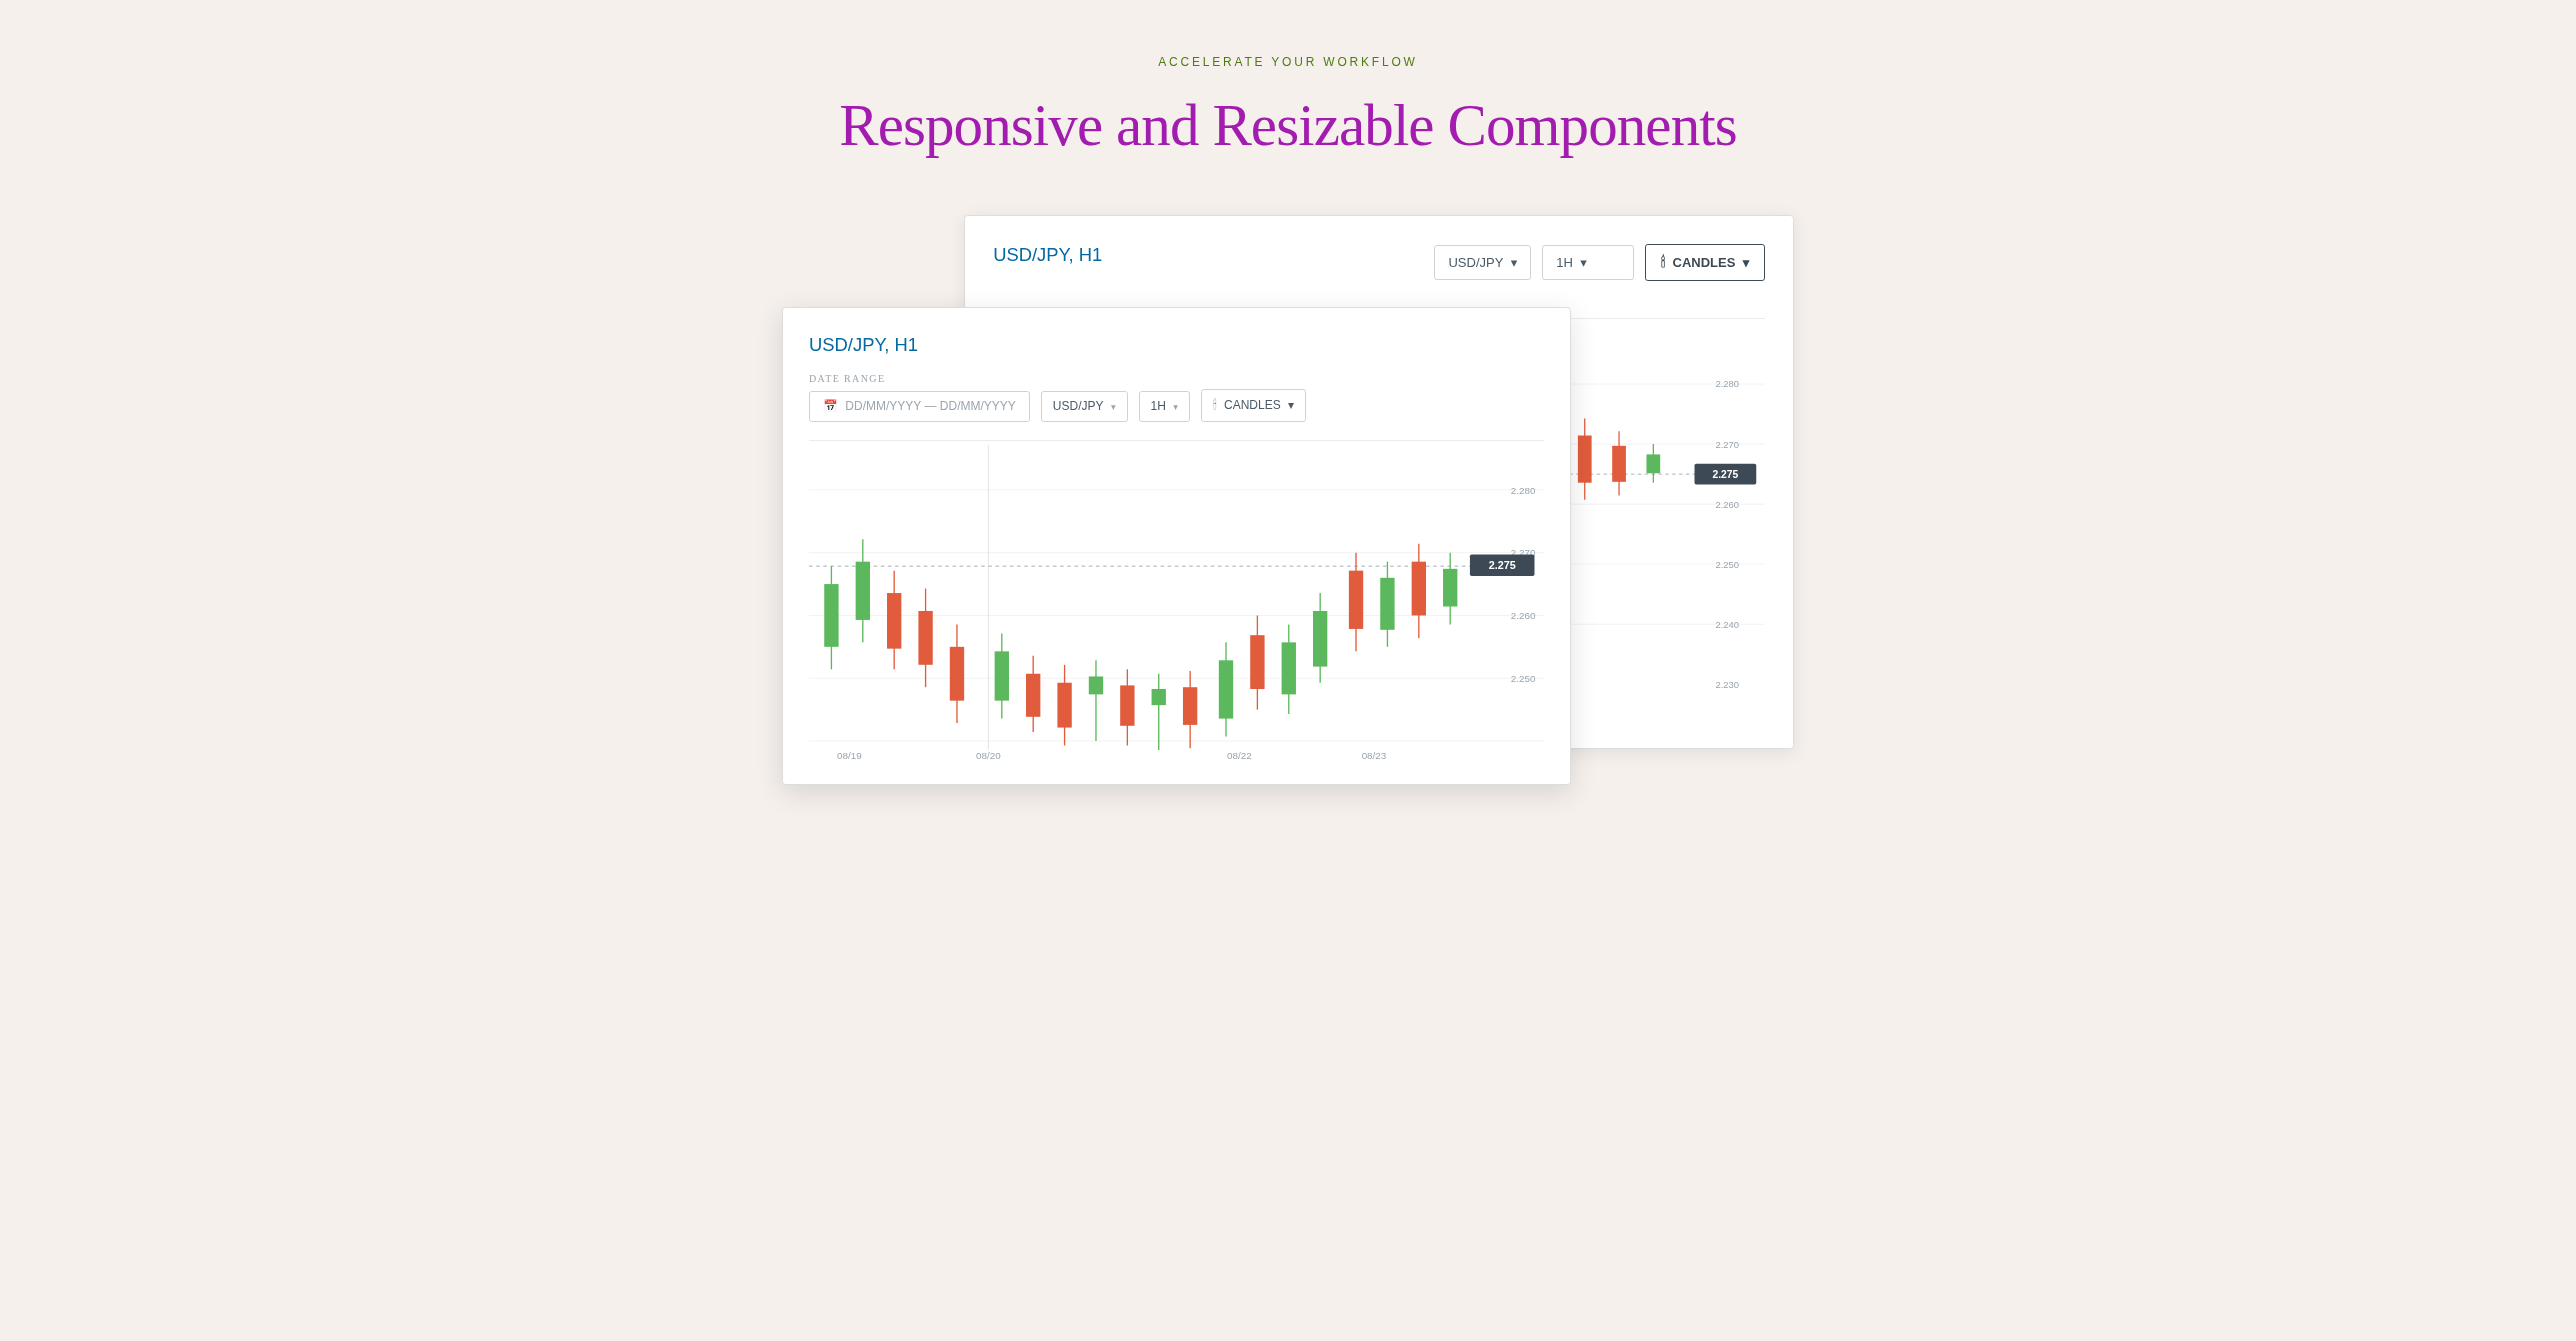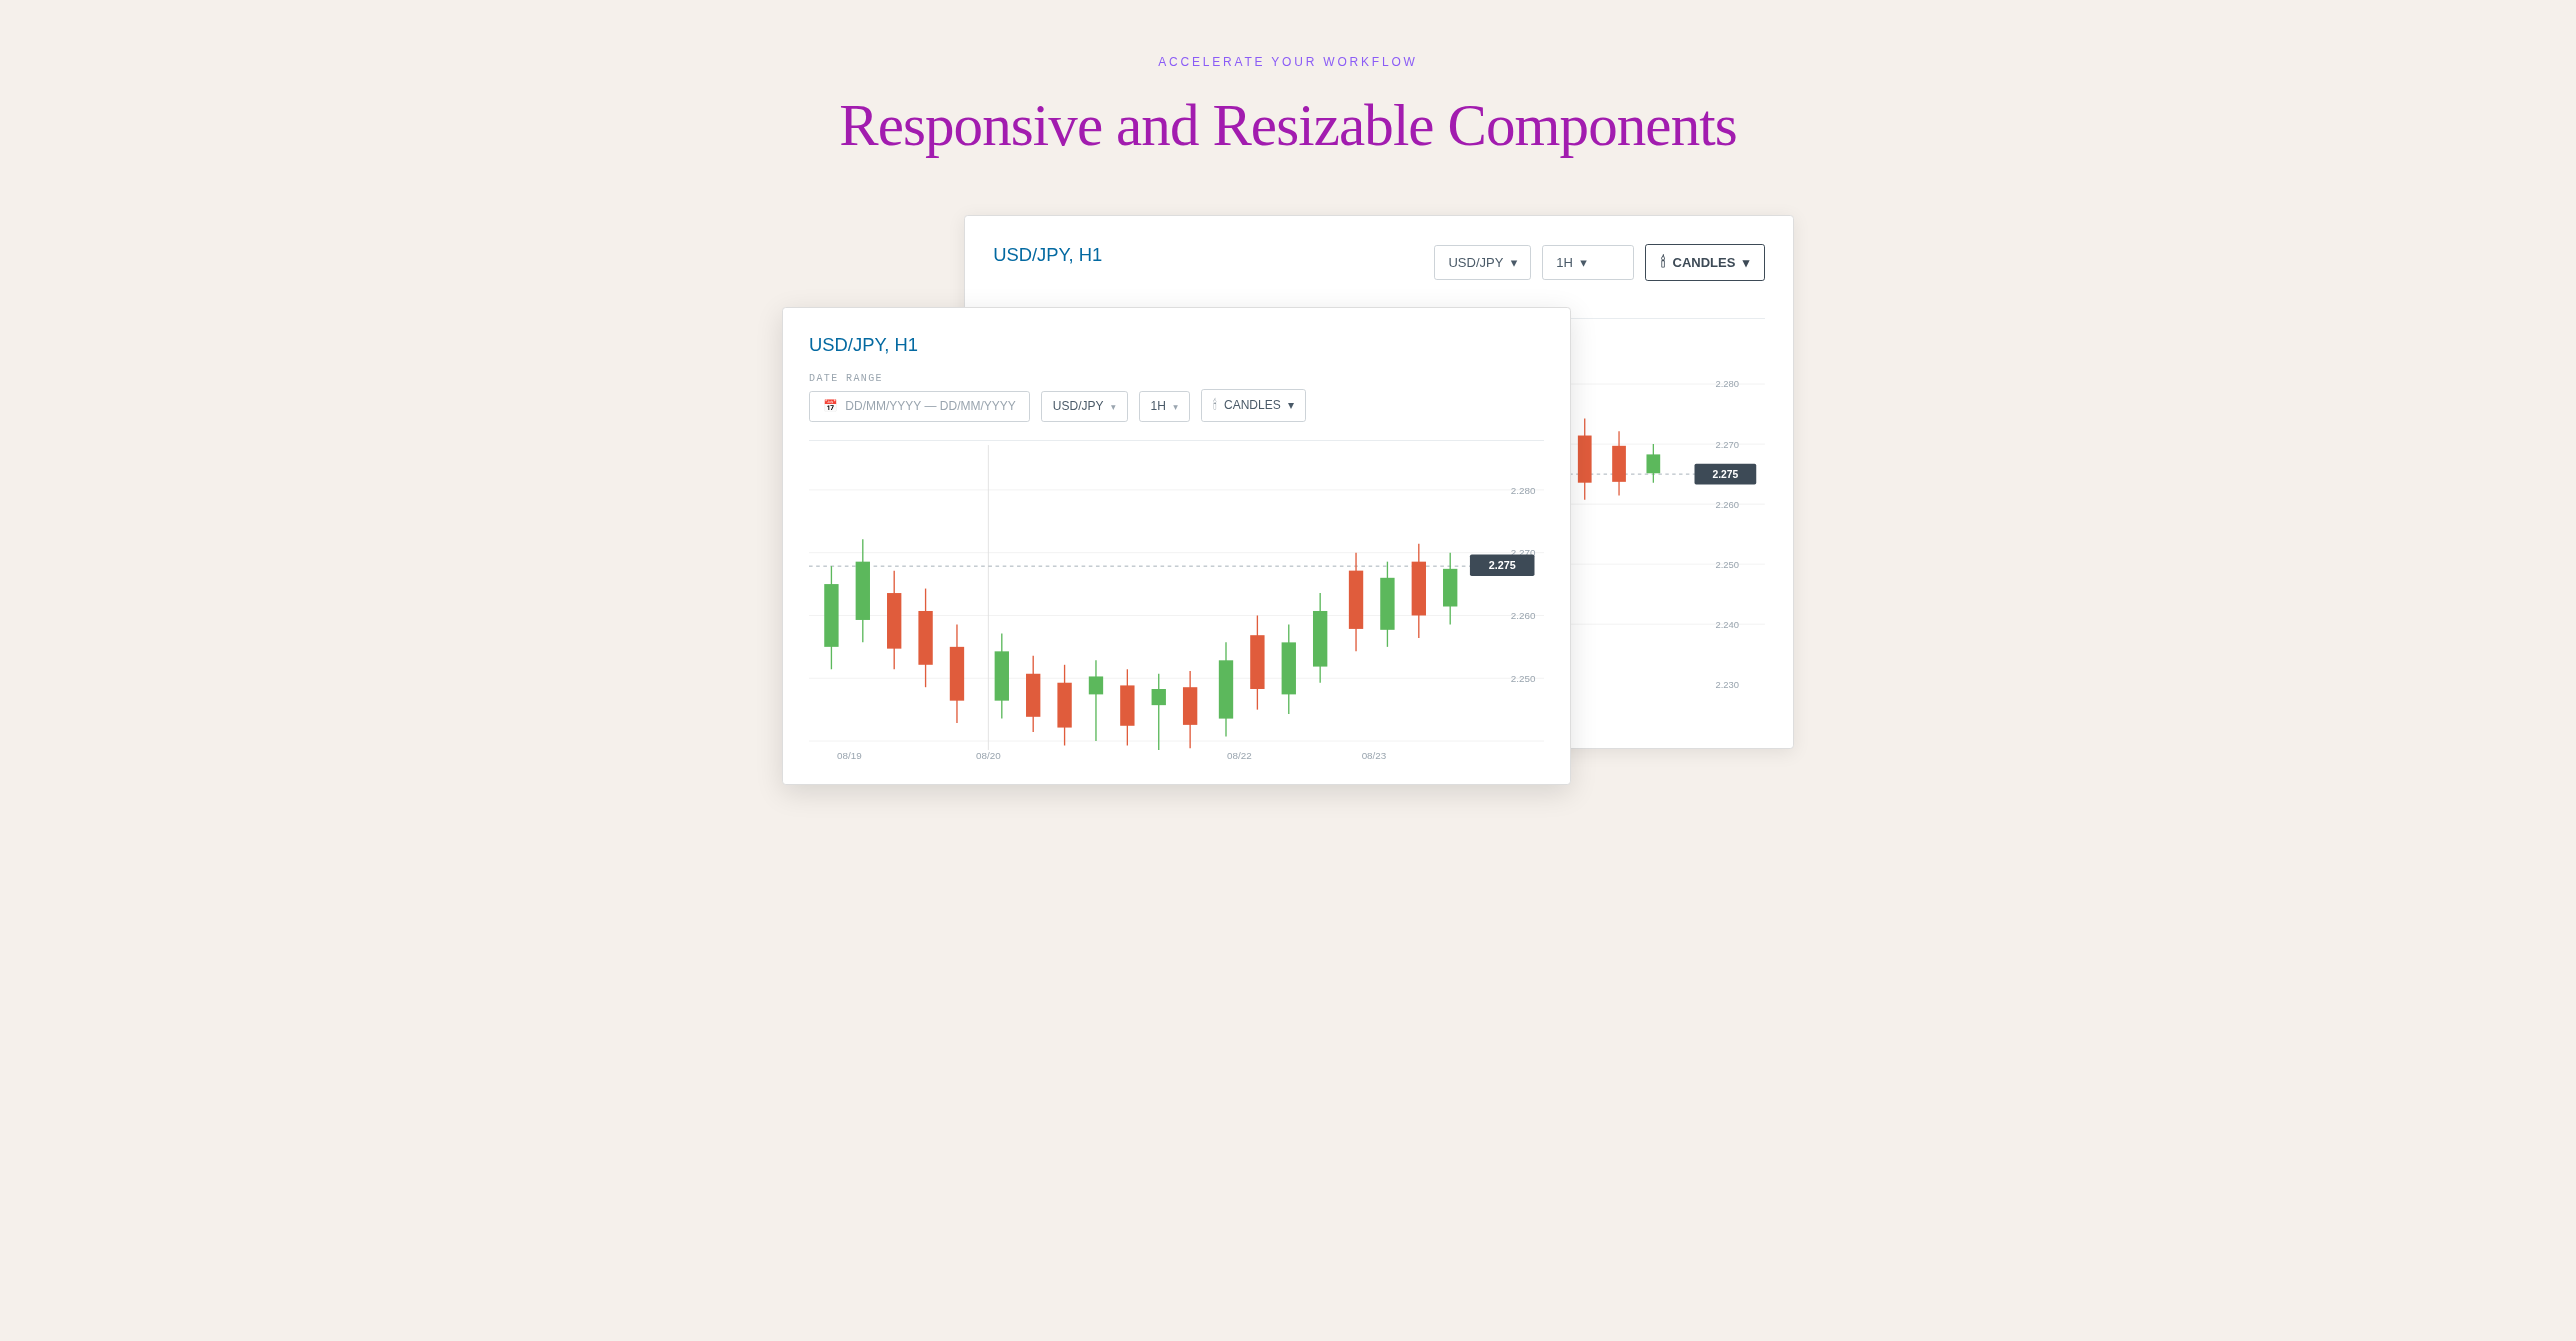--- a/index.html
+++ b/index.html
@@ -11,21 +11,21 @@
       display: flex;
       flex-direction: column;
       align-items: center;
       padding: 55px 37px 37px;
     }
 
     .page-subtitle {
       font-family: 'Arial', sans-serif;
       font-size: 12px;
       letter-spacing: 2.8px;
-      color: #8b5cf6;
+      color: #4d7c0f;
       text-transform: uppercase;
       margin-bottom: 22px;
       font-weight: 400;
     }
 
     .page-title {
       font-size: 59px;
       color: #a21caf;
       font-weight: 300;
       margin-bottom: 55px;
@@ -86,21 +86,21 @@
       gap: 11px;
       margin-bottom: 18.4px;
     }
 
     .date-range-label {
       font-size: 10px;
       letter-spacing: 1.4px;
       color: #9aa5af;
       text-transform: uppercase;
       margin-bottom: 5.5px;
-      font-family: Liberation Mono, monospace;
+      font-family: Liberation Serif, serif;
     }
 
     .date-range-input {
       display: flex;
       align-items: center;
       gap: 7.4px;
       border: 0.9px solid #cdd3d8;
       border-radius: 2.8px;
       padding: 7.4px 13px;
       font-size: 12px;

